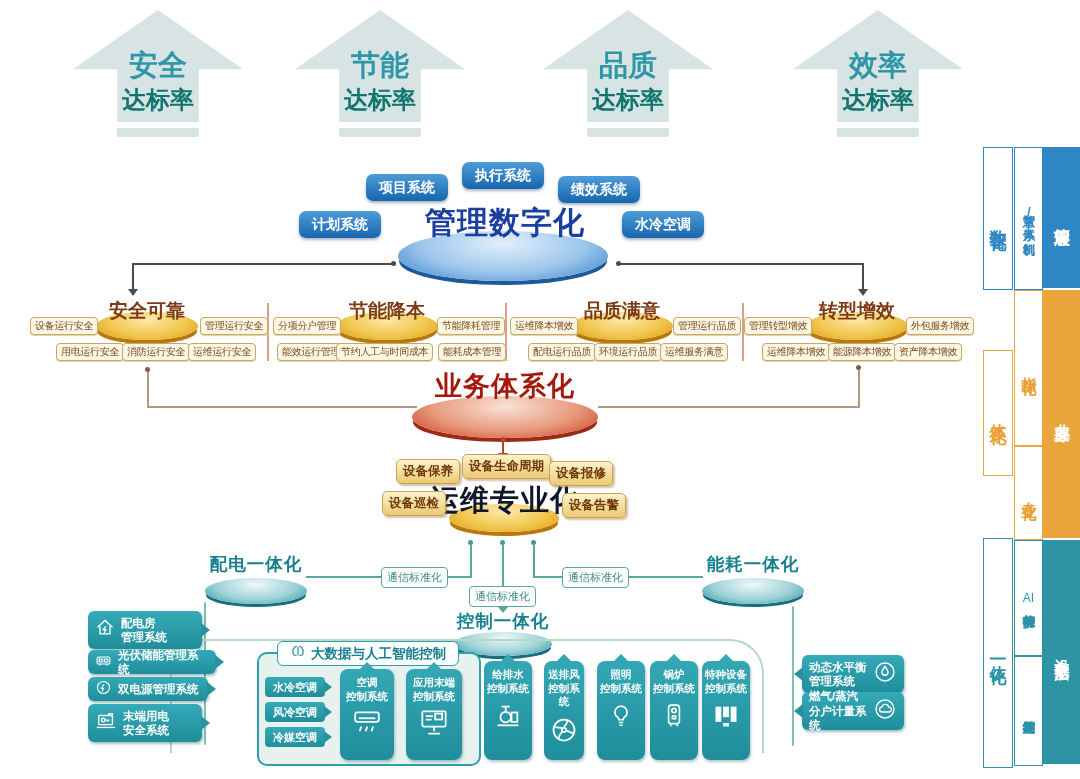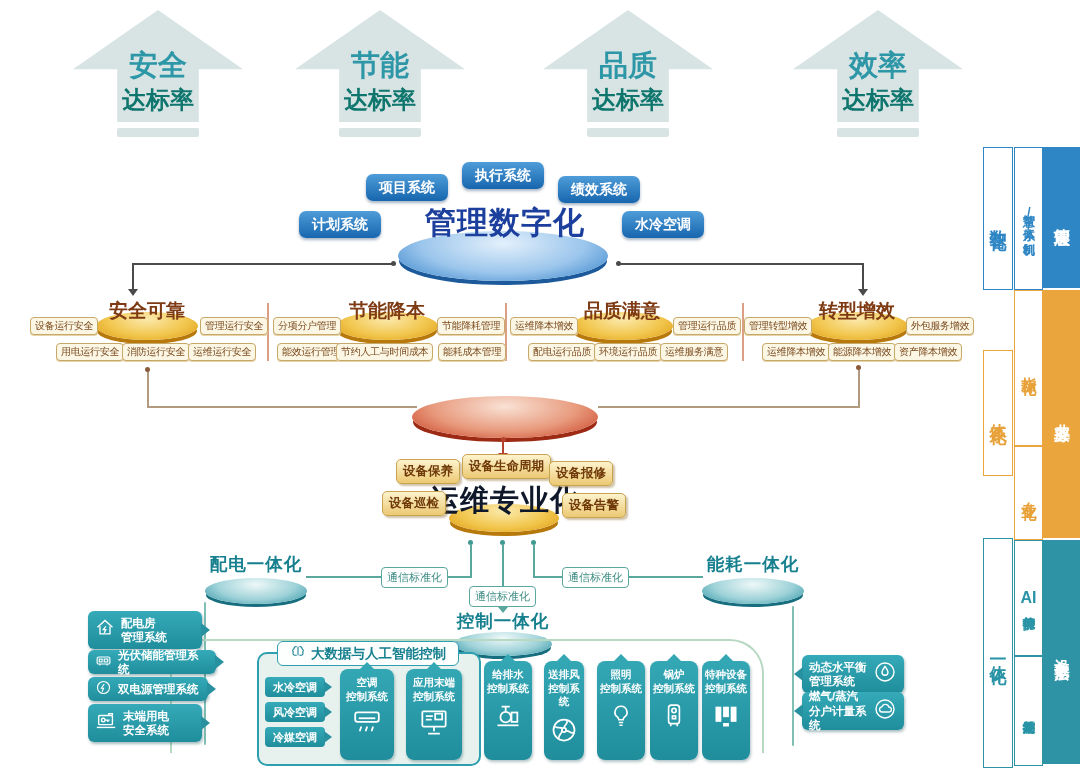--- a/index.html
+++ b/index.html
@@ -158,20 +158,21 @@
   <div class="tag" style="left:894px;top:343px">资产降本增效</div>
 
   <div class="vline" style="left:147px;top:370px;height:37px;background:#b29a7e"></div>
   <div class="hline" style="left:147px;top:406px;width:270px;background:#b29a7e"></div>
   <div class="dot" style="left:145px;top:367px;background:#8a5a3a"></div>
   <div class="vline" style="left:858px;top:368px;height:39px;background:#b29a7e"></div>
   <div class="hline" style="left:598px;top:406px;width:262px;background:#b29a7e"></div>
   <div class="dot" style="left:856px;top:365px;background:#8a5a3a"></div>
 
   <div class="platter red" style="left:412px;top:396px;width:186px;height:42px"></div>
+  <div class="big-title" style="left:405px;top:368px;width:200px;font-size:27px;color:#a2190c">业务体系化</div>
   <div class="dot" style="left:501px;top:437px;background:#b5442f"></div>
   <div class="vline" style="left:502px;top:441px;height:13px;background:#b5442f"></div>
   <div class="ah-down" style="left:498px;top:453px;border-top:6px solid #b5442f"></div>
 
   <div class="platter gold" style="left:449px;top:504px;width:110px;height:28px"></div>
   <div class="big-title" style="left:425px;top:481px;width:160px;font-size:29px;color:#0f172a">运维专业化</div>
   <div class="gtag" style="left:396px;top:459px">设备保养</div>
   <div class="gtag" style="left:462px;top:454px">设备生命周期</div>
   <div class="gtag" style="left:549px;top:461px">设备报修</div>
   <div class="gtag" style="left:382px;top:491px">设备巡检</div>
@@ -349,21 +350,21 @@
   <div class="rail-box" style="left:1014px;top:147px;width:27px;height:141px;border:1.5px solid #2e86c4">
     <span class="v" style="color:#2e86c4;font-size:12px;letter-spacing:0">智慧/体系/机制</span>
   </div>
   <div class="rail-box" style="left:1014px;top:290px;width:27px;height:154px;border:1.5px solid #eaa63c">
     <span class="v" style="color:#e8a23a;font-size:15px">指标化</span>
   </div>
   <div class="rail-box" style="left:1014px;top:446px;width:27px;height:92px;border:1.5px solid #eaa63c">
     <span class="v" style="color:#e8a23a;font-size:15px">专业化</span>
   </div>
   <div class="rail-box" style="left:1014px;top:540px;width:27px;height:114px;border:1.5px solid #2d93a5;flex-direction:column">
-    <span style="color:#2a94a6;font-size:16px;font-weight:bold">AI</span>
+    <span style="color:#2a94a6;font-size:12px;font-weight:normal">AI</span>
     <span class="v" style="color:#2a94a6;font-size:12.5px;letter-spacing:0">节能与保护</span>
   </div>
   <div class="rail-box" style="left:1014px;top:656px;width:27px;height:108px;border:1.5px solid #2d93a5">
     <span class="v" style="color:#2a94a6;font-size:12.5px;letter-spacing:0">采集与控制</span>
   </div>
 
   <div class="rail-bar" style="left:1043px;top:147px;width:37px;height:141px;background:#2e86c4">
     <span class="v" style="font-size:16px">管理层</span>
   </div>
   <div class="rail-bar" style="left:1043px;top:290px;width:37px;height:248px;background:#eaa63c">

